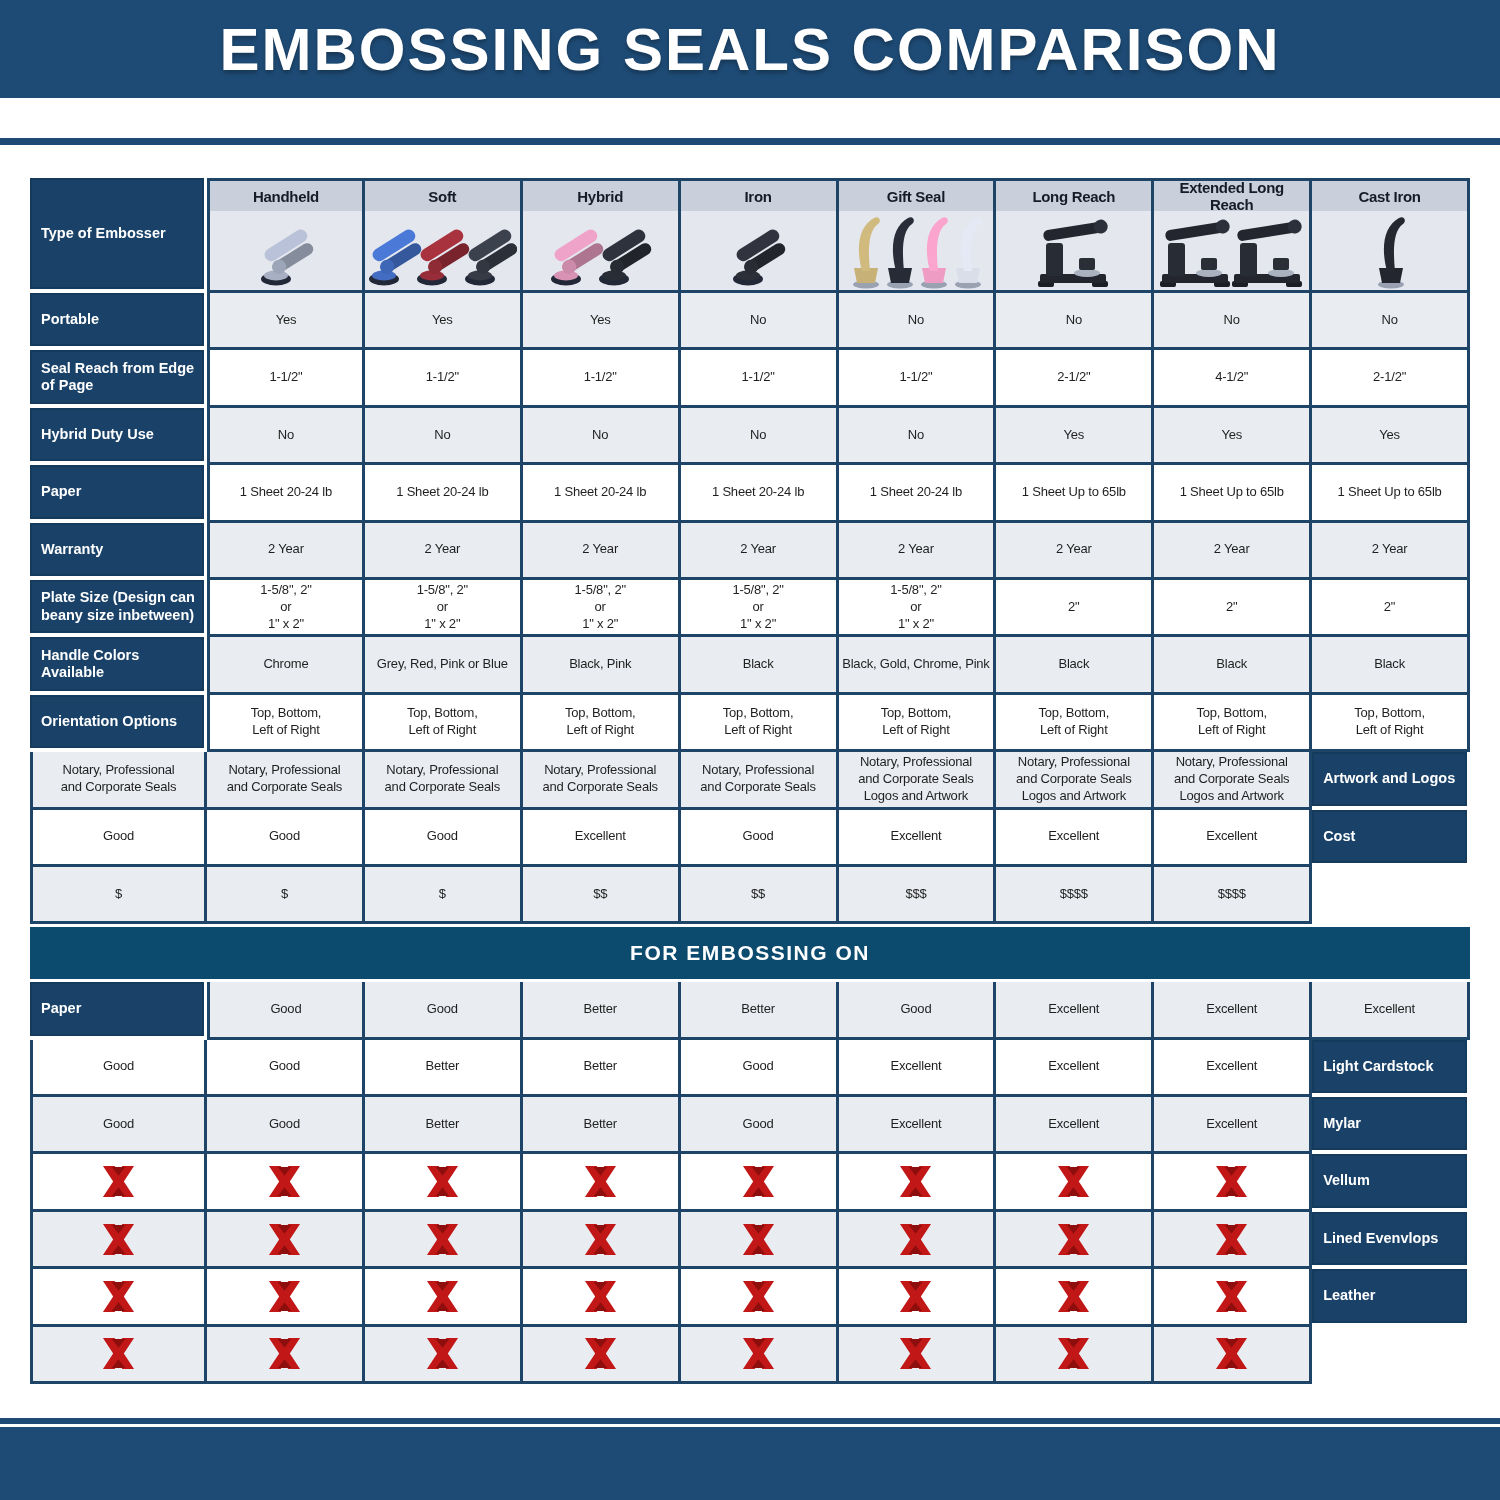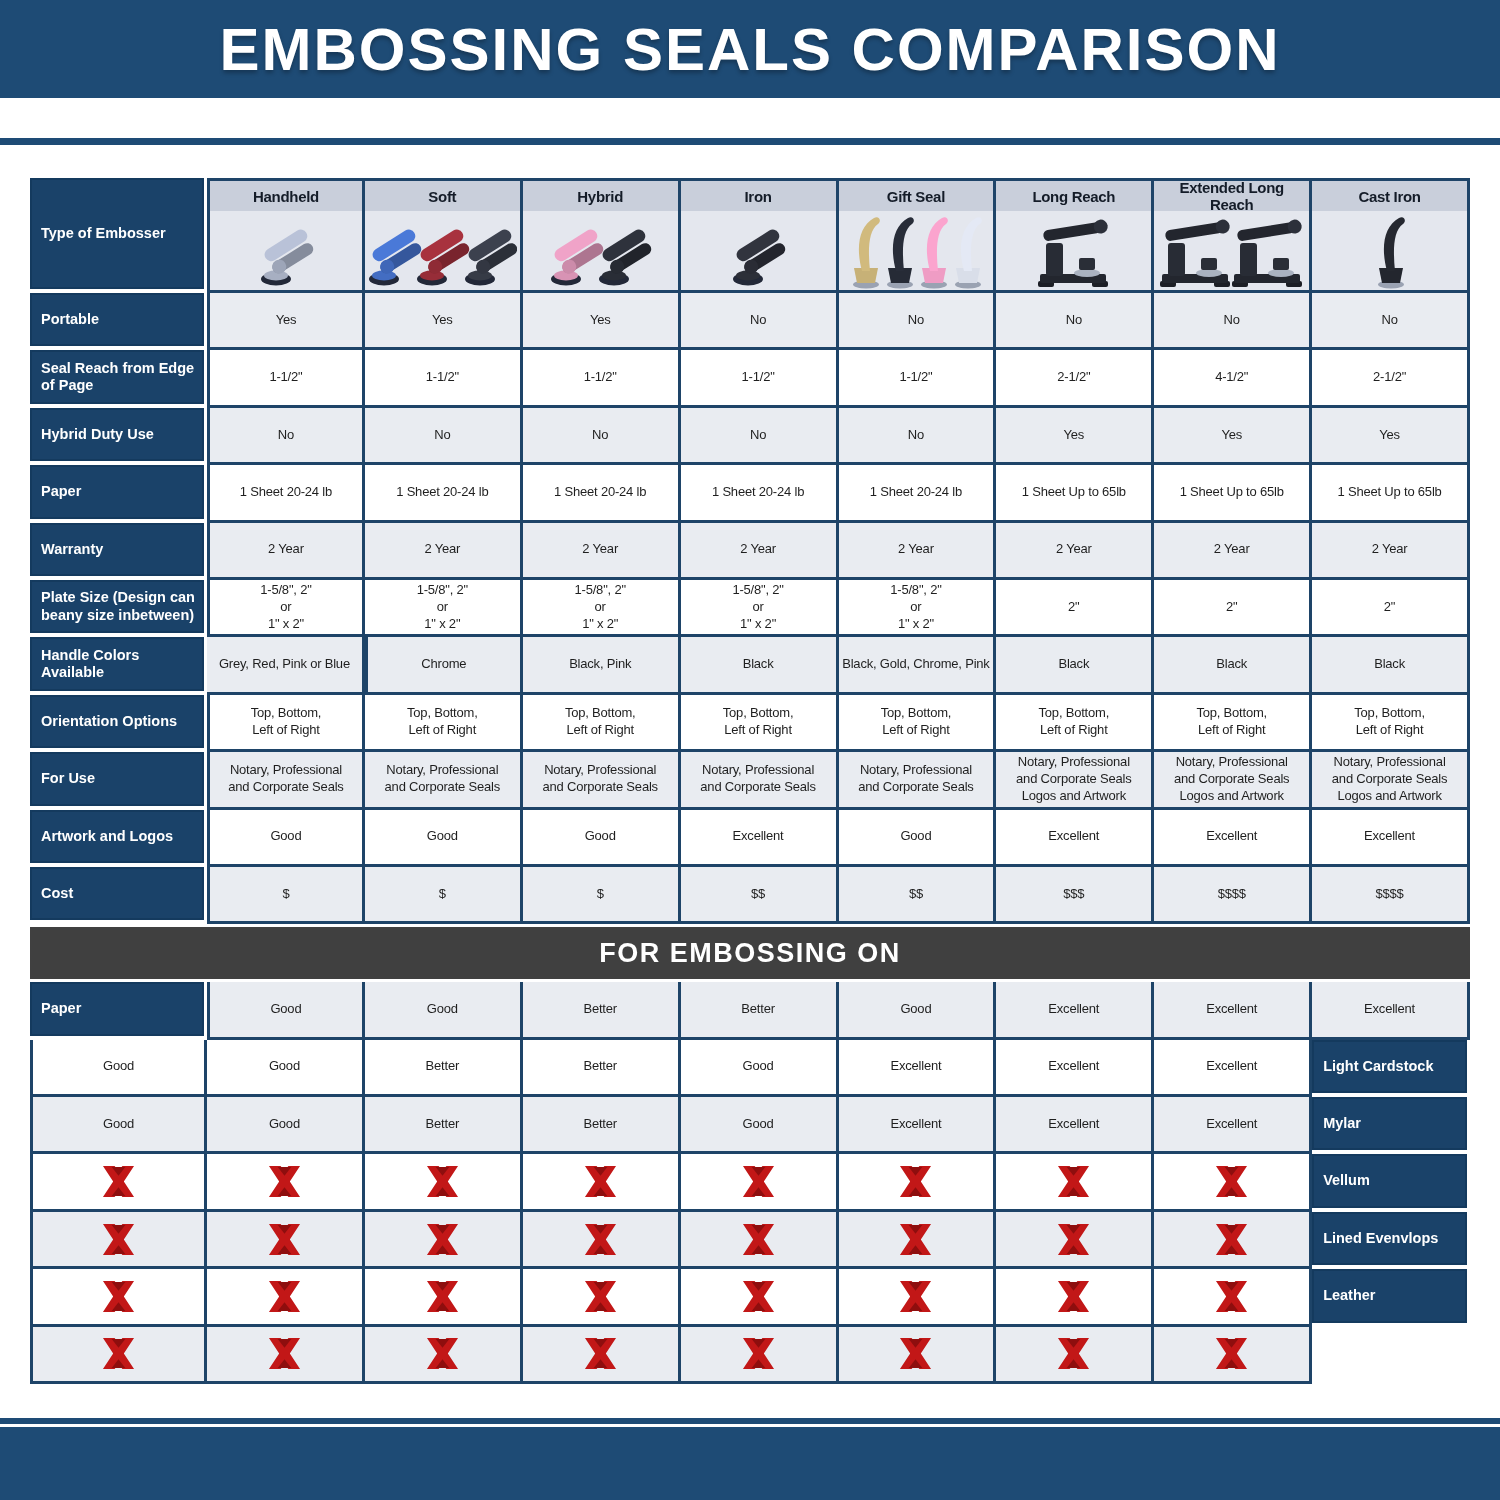--- a/index.html
+++ b/index.html
@@ -45,21 +45,21 @@
   }
   .dcell{
     background:#ffffff;color:#1f1f1f;font-size:13px;line-height:1.3;letter-spacing:-0.2px;
     display:flex;align-items:center;justify-content:center;text-align:center;
     border-right:3px solid #1e4468;border-bottom:3px solid #1e4468;
     white-space:pre-line;padding:2px 3px;
   }
   .dcell.alt{background:#e9ecf1;}
   .first-data{border-left:3px solid #1e4468;}
   .section-banner{
-    grid-column:1 / -1;background:#404040;color:#ffffff;font-weight:bold;font-size:27px;
+    grid-column:1 / -1;background:#0c4a6e;color:#ffffff;font-weight:bold;font-size:21px;
     letter-spacing:1.5px;display:flex;align-items:center;justify-content:center;
     border-top:3px solid #ffffff;border-bottom:3px solid #ffffff;
   }
   svg{display:block;}
 </style>
 </head>
 <body>
 
 <div class="top-banner">
   <div class="page-title">EMBOSSING SEALS COMPARISON</div>
@@ -276,22 +276,22 @@
     <div class="dcell">1-5/8", 2"
 or
 1" x 2"</div>
     <div class="dcell">1-5/8", 2"
 or
 1" x 2"</div>
     <div class="dcell">2"</div>
     <div class="dcell">2"</div>
     <div class="dcell">2"</div>
     <div class="lcell">Handle Colors Available</div>
+    <div class="dcell alt first-data">Chrome</div>
     <div class="dcell alt">Grey, Red, Pink or Blue</div>
-    <div class="dcell alt first-data">Chrome</div>
     <div class="dcell alt">Black, Pink</div>
     <div class="dcell alt">Black</div>
     <div class="dcell alt">Black, Gold, Chrome, Pink</div>
     <div class="dcell alt">Black</div>
     <div class="dcell alt">Black</div>
     <div class="dcell alt">Black</div>
     <div class="lcell">Orientation Options</div>
     <div class="dcell first-data">Top, Bottom,
 Left of Right</div>
     <div class="dcell">Top, Bottom,
@@ -301,21 +301,20 @@
     <div class="dcell">Top, Bottom,
 Left of Right</div>
     <div class="dcell">Top, Bottom,
 Left of Right</div>
     <div class="dcell">Top, Bottom,
 Left of Right</div>
     <div class="dcell">Top, Bottom,
 Left of Right</div>
     <div class="dcell">Top, Bottom,
 Left of Right</div>
-    <div class="lcell">For Use</div>
     <div class="dcell alt first-data">Notary, Professional
 and Corporate Seals</div>
     <div class="dcell alt">Notary, Professional
 and Corporate Seals</div>
     <div class="dcell alt">Notary, Professional
 and Corporate Seals</div>
     <div class="dcell alt">Notary, Professional
 and Corporate Seals</div>
     <div class="dcell alt">Notary, Professional
 and Corporate Seals</div>

